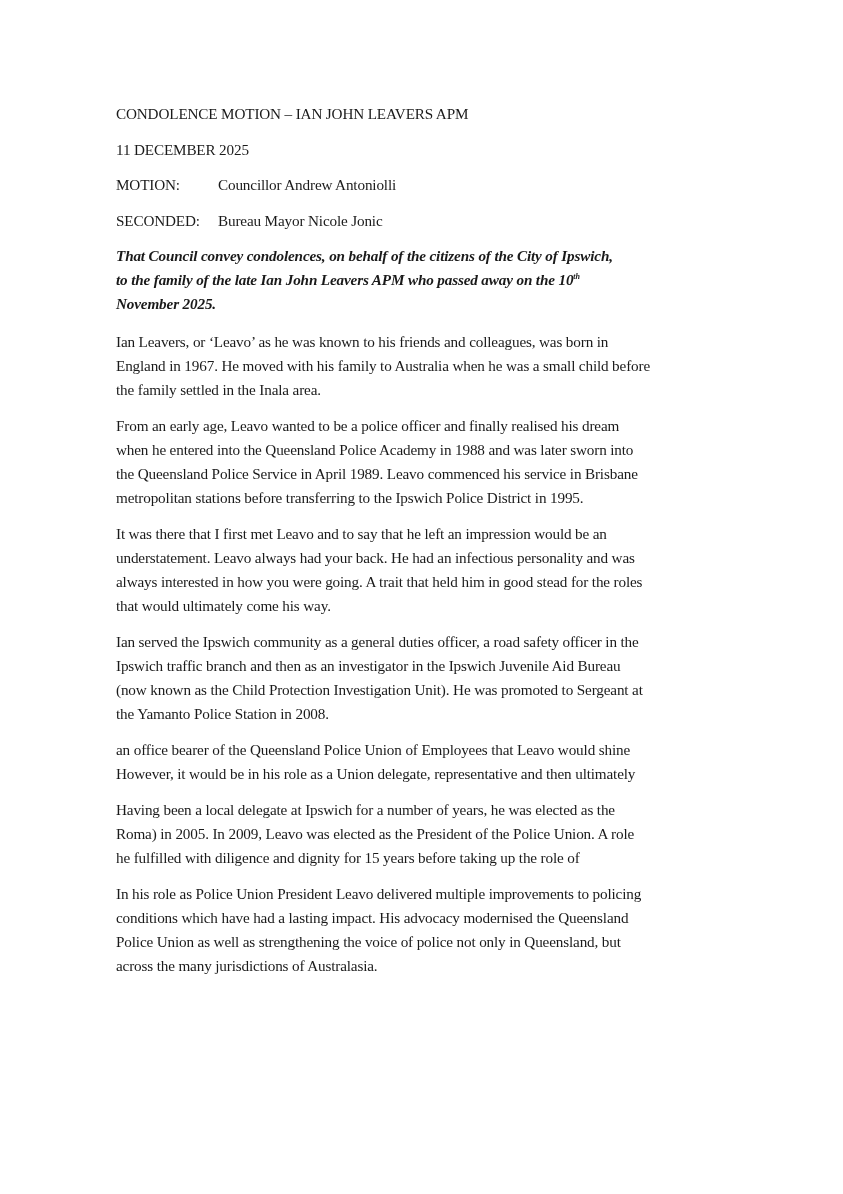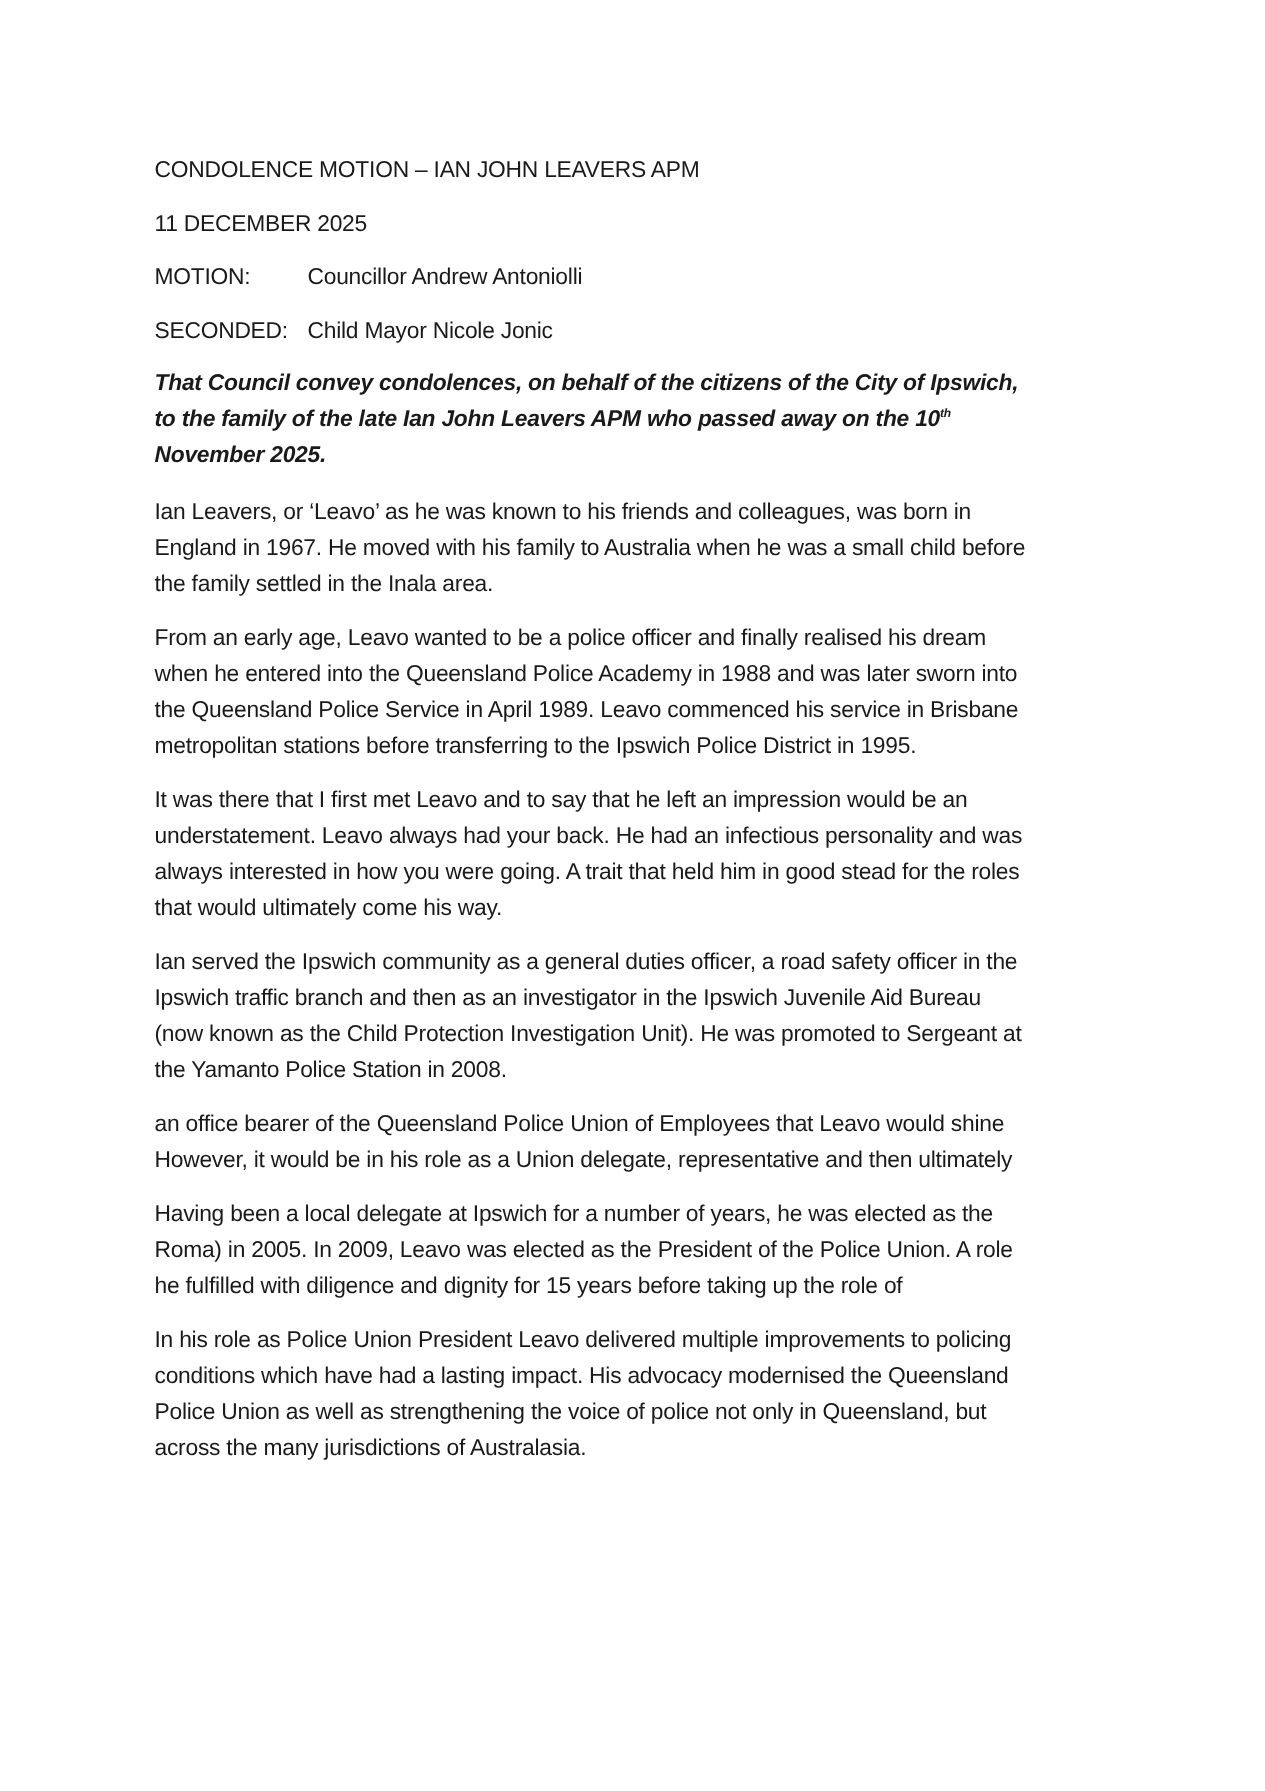--- a/index.html
+++ b/index.html
@@ -8,24 +8,24 @@
       background: #ffffff;
     }
     body {
       width: 843px;
       height: 1194px;
       overflow: hidden;
       position: relative;
     }
     .page {
       position: absolute;
-      left: 103px;
+      left: 116px;
       top: 102px;
       width: 650px;
-      font-family: Liberation Sans, sans-serif;
+      font-family: Liberation Serif, serif;
       font-size: 15.2px;
       color: #1a1a1a;
       letter-spacing: -0.15px;
     }
     .line {
       line-height: 24px;
       white-space: nowrap;
     }
     .meta {
       height: 24px;
@@ -60,21 +60,21 @@
 
   <div class="meta">CONDOLENCE MOTION – IAN JOHN LEAVERS APM</div>
 
   <div class="meta">11 DECEMBER 2025</div>
 
   <div class="meta">
     <span class="label">MOTION:</span><span>Councillor Andrew Antoniolli</span>
   </div>
 
   <div class="meta">
-    <span class="label">SECONDED:</span><span>Child Mayor Nicole Jonic</span>
+    <span class="label">SECONDED:</span><span>Bureau Mayor Nicole Jonic</span>
   </div>
 
   <div class="motion">
     <div class="line">That Council convey condolences, on behalf of the citizens of the City of Ipswich,</div>
     <div class="line"><span>to the family of the late Ian John Leavers APM who passed away on the 10</span><sup>th</sup></div>
     <div class="line">November 2025.</div>
   </div>
 
   <div class="para">
     <div class="line">Ian Leavers, or ‘Leavo’ as he was known to his friends and colleagues, was born in</div>

